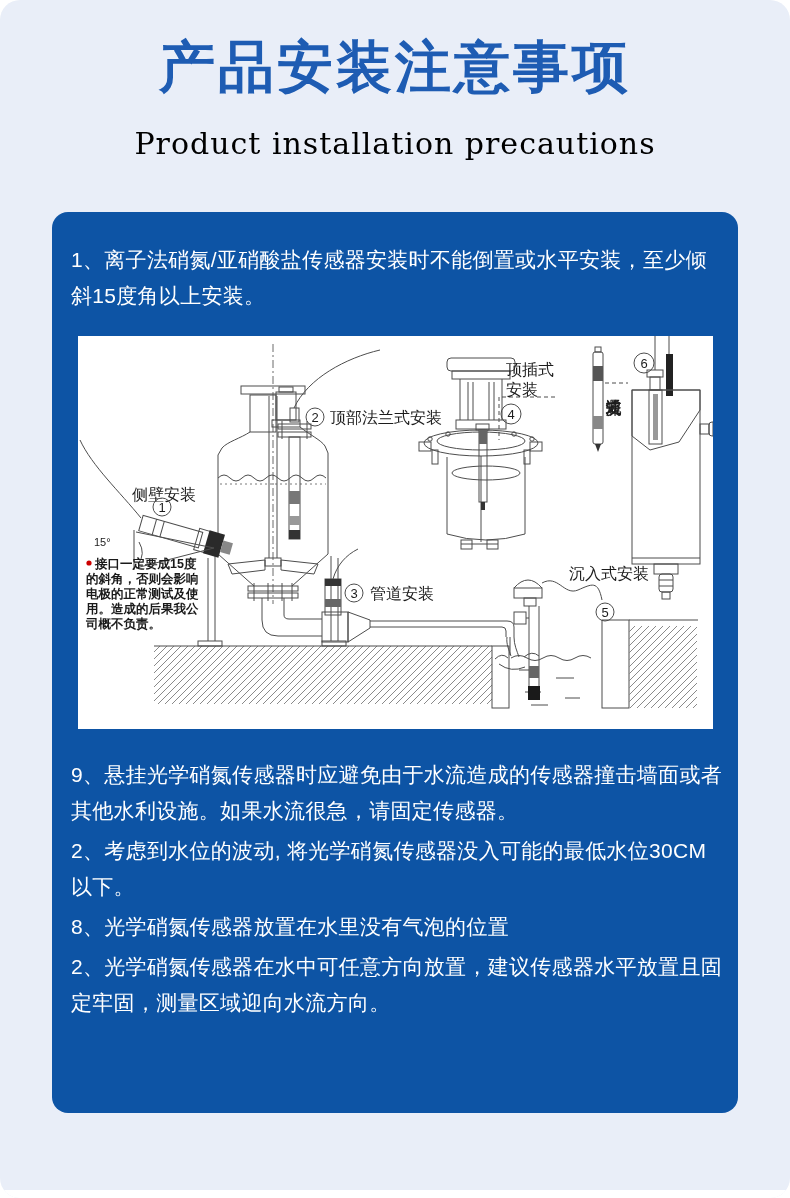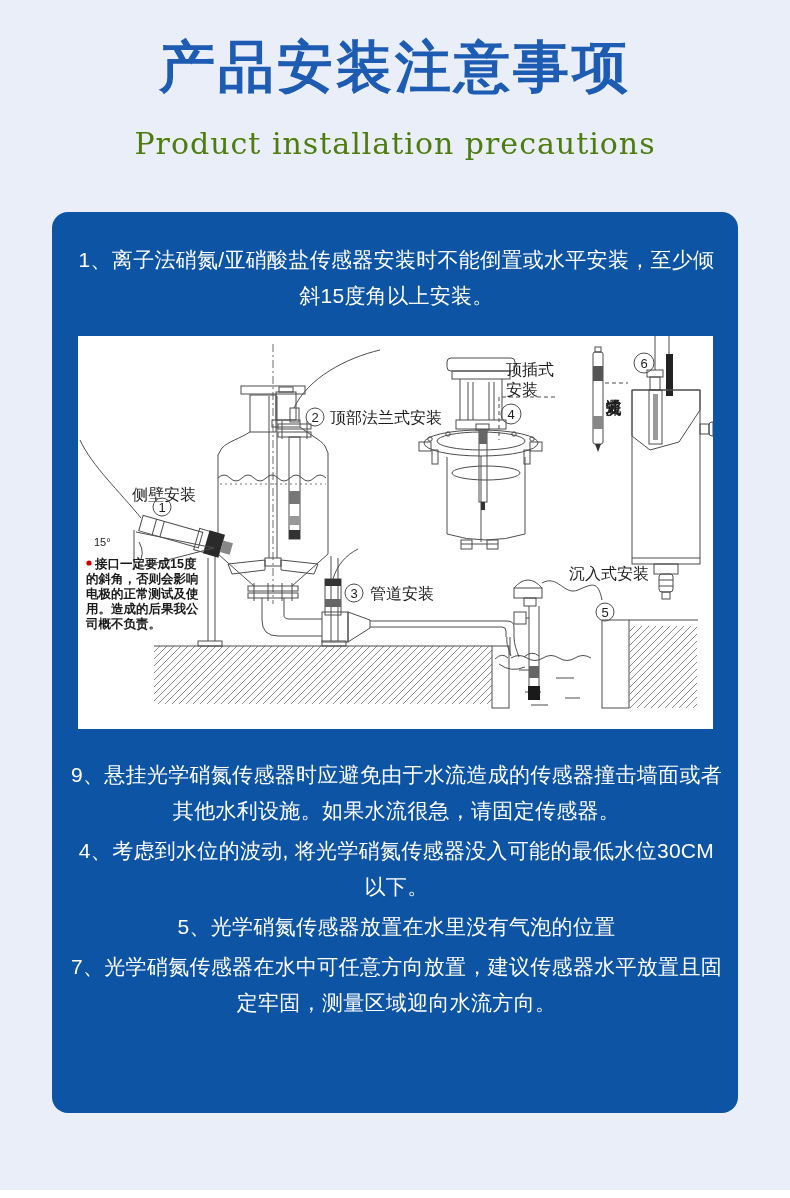--- a/index.html
+++ b/index.html
@@ -1,25 +1,25 @@
 <!DOCTYPE html>
 <html><head>
 <meta charset="utf-8">
 <style>
   html,body{margin:0;padding:0;}
   .page{position:relative;width:790px;height:1198px;background:#e9eef8;overflow:hidden;
-        font-family:"Liberation Sans",sans-serif;}
+        font-family:"Liberation Sans",sans-serif;border-radius:20px;}
   .title{position:absolute;top:30px;left:0;width:790px;text-align:center;margin:0;
          font-family:"DejaVu Serif","Liberation Serif",serif;font-weight:700;
          font-size:56px;letter-spacing:3px;color:#1e5cb3;}
   .subtitle{position:absolute;top:126px;left:0;width:790px;text-align:center;margin:0;
          font-family:"DejaVu Serif","Liberation Serif",serif;font-weight:400;
-         font-size:30px;letter-spacing:1px;color:#4d7c0f;}
+         font-size:30px;letter-spacing:1px;color:#000000;}
   .card{position:absolute;left:52px;top:212px;width:686px;height:901px;
-        background:#0d54a5;border-radius:16px;text-align:center;}
+        background:#0d54a5;border-radius:16px;}
   .items{position:absolute;left:19px;width:651px;color:#ffffff;font-size:21px;
          line-height:36px;letter-spacing:0.3px;}
   .items p{margin:0 0 4px 0;}
   .items-top{top:30px;}
   .items-bottom{top:545px;}
   .panel{position:absolute;left:26px;top:124px;width:635px;height:393px;background:#ffffff;}
   .white-strip{position:absolute;left:0;bottom:0;width:790px;height:8px;background:#ffffff;}
   svg .ln{stroke:#4d4d4d;fill:none;stroke-width:1;}
   svg .lnb{stroke:#4d4d4d;stroke-width:1;}
   svg .dash{stroke:#4d4d4d;fill:none;stroke-width:1;stroke-dasharray:4 3;}
@@ -271,20 +271,20 @@
           <text x="8" y="247" class="note">的斜角，否则会影响</text>
           <text x="8" y="262" class="note">电极的正常测试及使</text>
           <text x="8" y="277" class="note">用。造成的后果我公</text>
           <text x="8" y="292" class="note">司概不负责。</text>
         </g>
       </svg>
     </div>
 
     <div class="items items-bottom">
       <p>9、悬挂光学硝氮传感器时应避免由于水流造成的传感器撞击墙面或者其他水利设施。如果水流很急，请固定传感器。</p>
-      <p>4、考虑到水位的波动, 将光学硝氮传感器没入可能的最低水位30CM以下。</p>
-      <p>5、光学硝氮传感器放置在水里没有气泡的位置</p>
-      <p>7、光学硝氮传感器在水中可任意方向放置，建议传感器水平放置且固定牢固，测量区域迎向水流方向。</p>
+      <p>2、考虑到水位的波动, 将光学硝氮传感器没入可能的最低水位30CM以下。</p>
+      <p>8、光学硝氮传感器放置在水里没有气泡的位置</p>
+      <p>2、光学硝氮传感器在水中可任意方向放置，建议传感器水平放置且固定牢固，测量区域迎向水流方向。</p>
     </div>
   </div>
 
   <div class="white-strip"></div>
 </div>
 
 </body></html>

